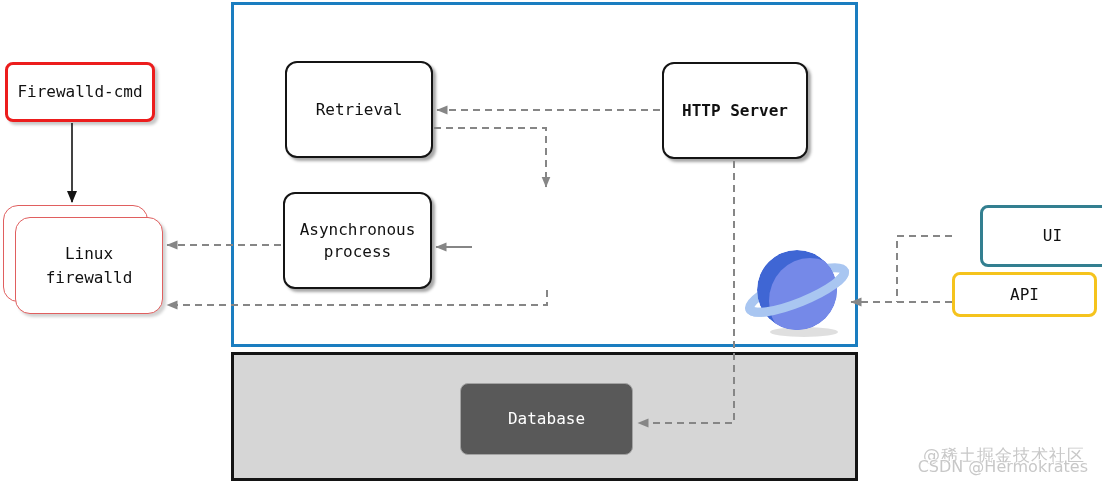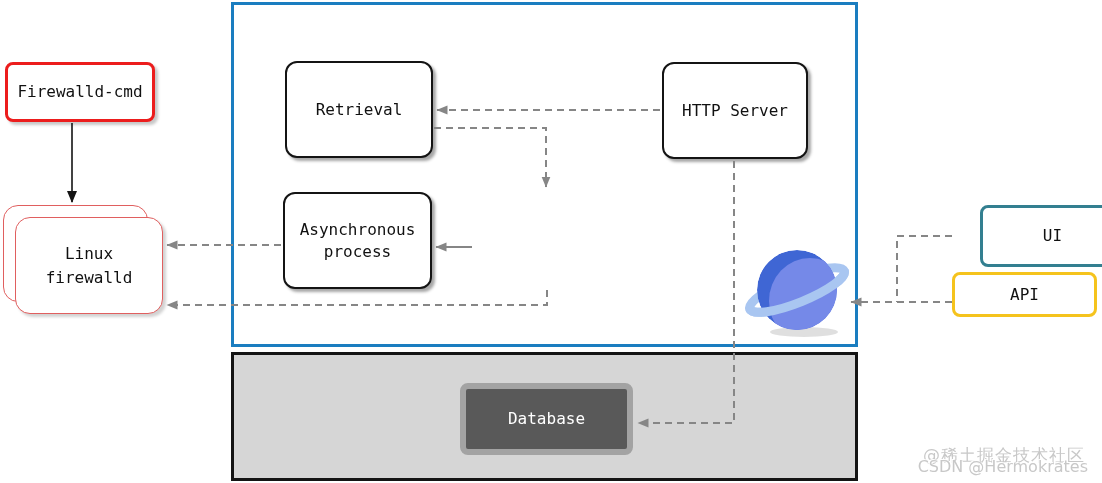--- a/index.html
+++ b/index.html
@@ -34,26 +34,26 @@
   }
   .blue-container{
     position:absolute;left:231px;top:2px;width:627px;height:345px;
     box-sizing:border-box;border:3px solid #1a7dc0;background:transparent;
   }
   .gray-container{
     position:absolute;left:231px;top:352px;width:627px;height:129px;
     box-sizing:border-box;border:3px solid #141414;background:#d6d6d6;
   }
   .retrieval{left:285px;top:61px;width:148px;height:97px;}
-  .http-server{left:662px;top:62px;width:146px;height:97px;}
+  .http-server{left:662px;top:62px;width:146px;height:97px;font-weight:bold;}
   .async{left:283px;top:192px;width:149px;height:97px;}
   .dbus{left:474px;top:191px;width:145px;height:99px;}
   .database{
     left:460px;top:383px;width:173px;height:72px;
-    background:#595959;color:#ffffff;border:6px solid #a3a3a3;align-items:center;
+    background:#595959;color:#ffffff;border:1px solid #a3a3a3;align-items:center;
   }
   .ui-box{left:952px;top:205px;width:145px;height:62px;border:3px solid #337f90;margin-left:28px;}
   .api-box{left:952px;top:272px;width:145px;height:45px;border:3px solid #f5c31d;}
   .globe{position:absolute;left:742px;top:242px;width:110px;height:96px;}
   .overlay{position:absolute;left:0;top:0;width:1102px;height:483px;pointer-events:none;}
   .dash{stroke:#868686;stroke-width:2;fill:none;stroke-dasharray:7 5;}
   .solid-gray{stroke:#868686;stroke-width:2.2;fill:none;}
   .solid-black{stroke:#141414;stroke-width:1.6;fill:none;}
   .wm{
     position:absolute;font-family:"DejaVu Sans","Liberation Sans",sans-serif;

